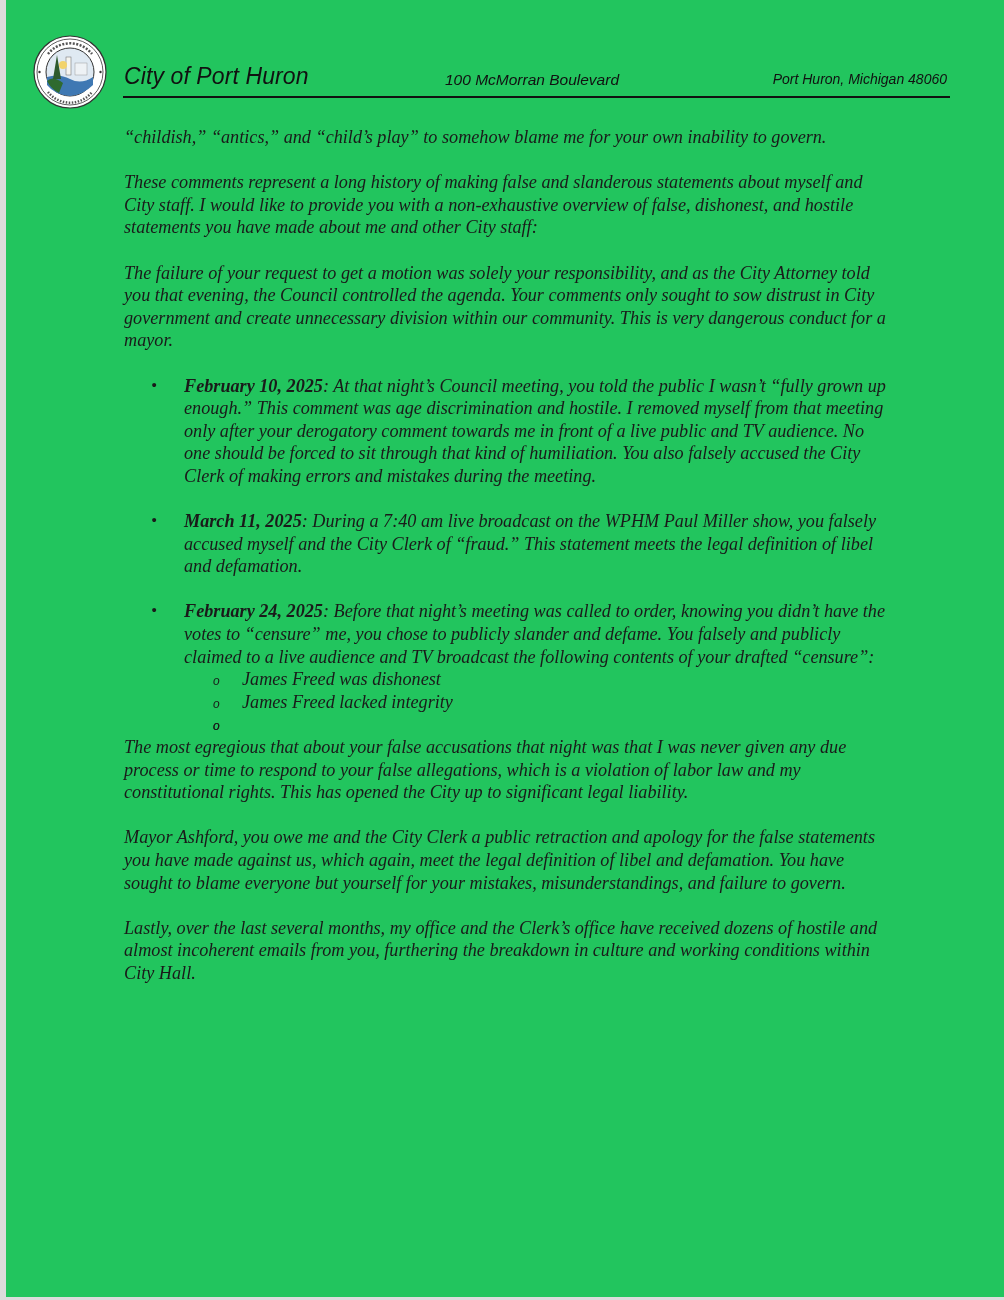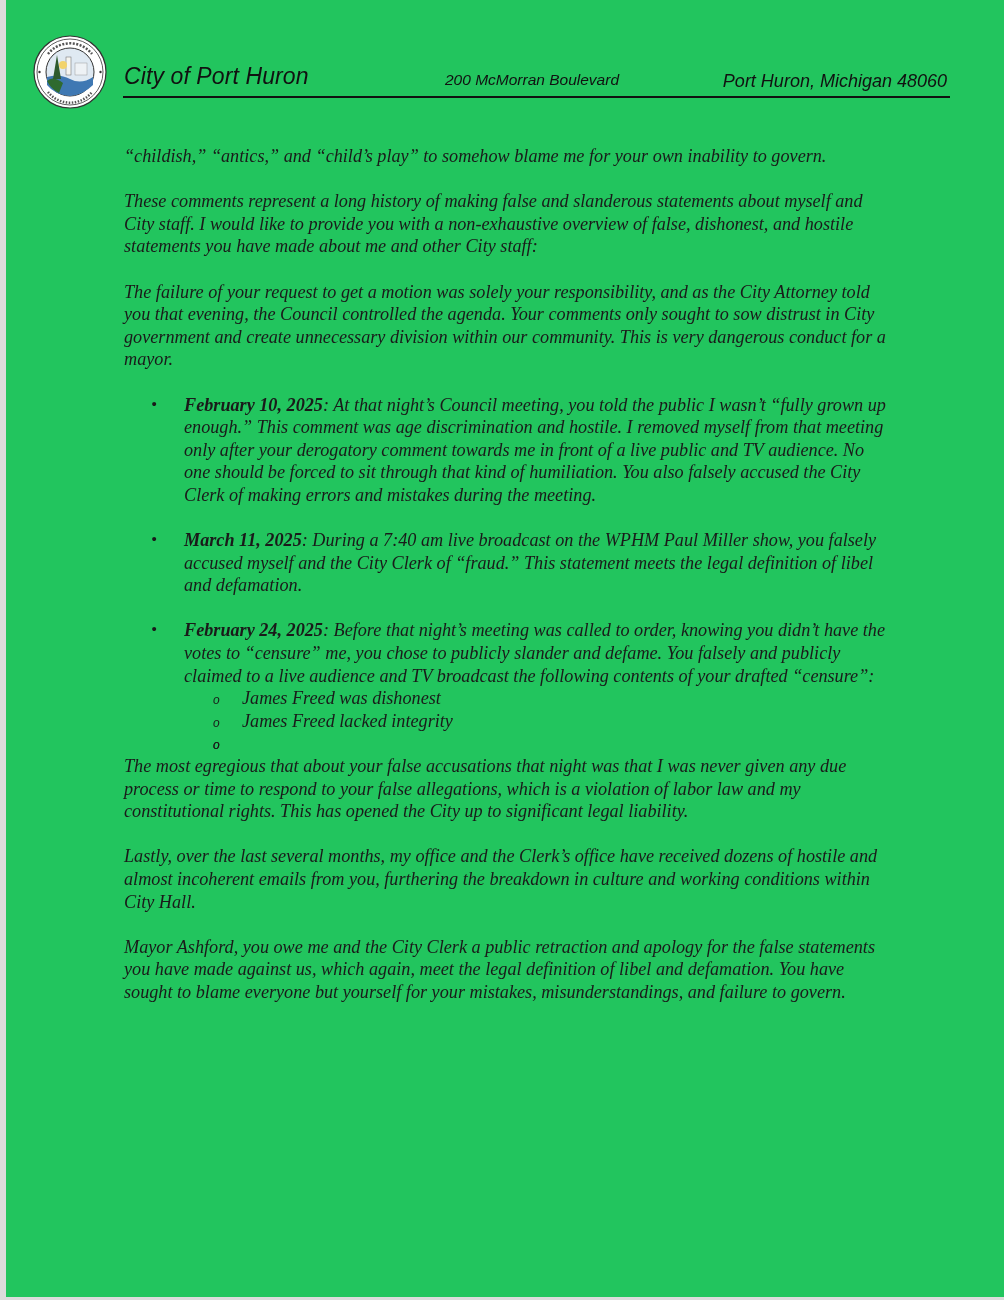--- a/index.html
+++ b/index.html
@@ -29,31 +29,30 @@
     .lh-title {
       position: absolute; left: 1px; top: 1px;
       font-size: 23px; letter-spacing: 0.1px;
     }
     .lh-address {
       position: absolute; left: 322px; top: 9px;
       font-size: 15.5px;
     }
     .lh-city {
       position: absolute; right: 3px; top: 9px;
-      font-size: 18px;
+      font-size: 14px;
       text-align: right;
     }
     .body-text {
       position: absolute; left: 118px; top: 126px;
       width: 770px;
       font-family: "Liberation Serif", serif;
       font-size: 18.2px;
       line-height: 22.6px;
       color: #1a1a1a;
-      margin-top: 19px;
     }
     .body-text p { margin: 0 0 22.6px 0; }
     ul.main-list {
       list-style: none;
       margin: 0 0 22.6px 0;
       padding: 0;
     }
     ul.main-list > li {
       position: relative;
       padding-left: 60px;
@@ -95,21 +94,21 @@
     <rect x="42" y="28" width="12" height="12" fill="#eef2f5" stroke="#888" stroke-width="0.4"></rect>
     <circle cx="30" cy="30" r="4" fill="#f2d36b"></circle>
     <circle cx="6.5" cy="37" r="1.2" fill="#333"></circle>
     <circle cx="67.5" cy="37" r="1.2" fill="#333"></circle>
     <path d="M15 19 A28 28 0 0 1 59 19" fill="none" stroke="#555" stroke-width="2.5" stroke-dasharray="2 1.5"></path>
     <path d="M15 57 A28 28 0 0 0 59 57" fill="none" stroke="#555" stroke-width="2.5" stroke-dasharray="1.5 1.5"></path>
   </svg>
 
   <div class="letterhead">
     <span class="lh-title">City of Port Huron</span>
-    <span class="lh-address">200 McMorran Boulevard</span>
+    <span class="lh-address">100 McMorran Boulevard</span>
     <span class="lh-city">Port Huron, Michigan 48060</span>
   </div>
 
   <div class="body-text">
     <p>“childish,” “antics,” and “child’s play” to somehow blame me for your own inability to govern.</p>
     <p>These comments represent a long history of making false and slanderous statements about myself and City staff. I would like to provide you with a non-exhaustive overview of false, dishonest, and hostile statements you have made about me and other City staff:</p>
     <p>The failure of your request to get a motion was solely your responsibility, and as the City Attorney told you that evening, the Council controlled the agenda. Your comments only sought to sow distrust in City government and create unnecessary division within our community. This is very dangerous conduct for a mayor.</p>
 
     <ul class="main-list">
       <li>
@@ -136,16 +135,16 @@
             <span class="sub-bullet">o</span>
           </li>
           <li>
             <span class="sub-bullet">o</span>
           </li>
         </ul>
       </li>
     </ul>
 
     <p>The most egregious that about your false accusations that night was that I was never given any due process or time to respond to your false allegations, which is a violation of labor law and my constitutional rights. This has opened the City up to significant legal liability.</p>
+    <p>Mayor Ashford, you owe me and the City Clerk a public retraction and apology for the false statements you have made against us, which again, meet the legal definition of libel and defamation. You have sought to blame everyone but yourself for your mistakes, misunderstandings, and failure to govern.</p>
     <p>Lastly, over the last several months, my office and the Clerk’s office have received dozens of hostile and almost incoherent emails from you, furthering the breakdown in culture and working conditions within City Hall.</p>
-    <p>Mayor Ashford, you owe me and the City Clerk a public retraction and apology for the false statements you have made against us, which again, meet the legal definition of libel and defamation. You have sought to blame everyone but yourself for your mistakes, misunderstandings, and failure to govern.</p>
   </div>
 </div>
 
 </body></html>

